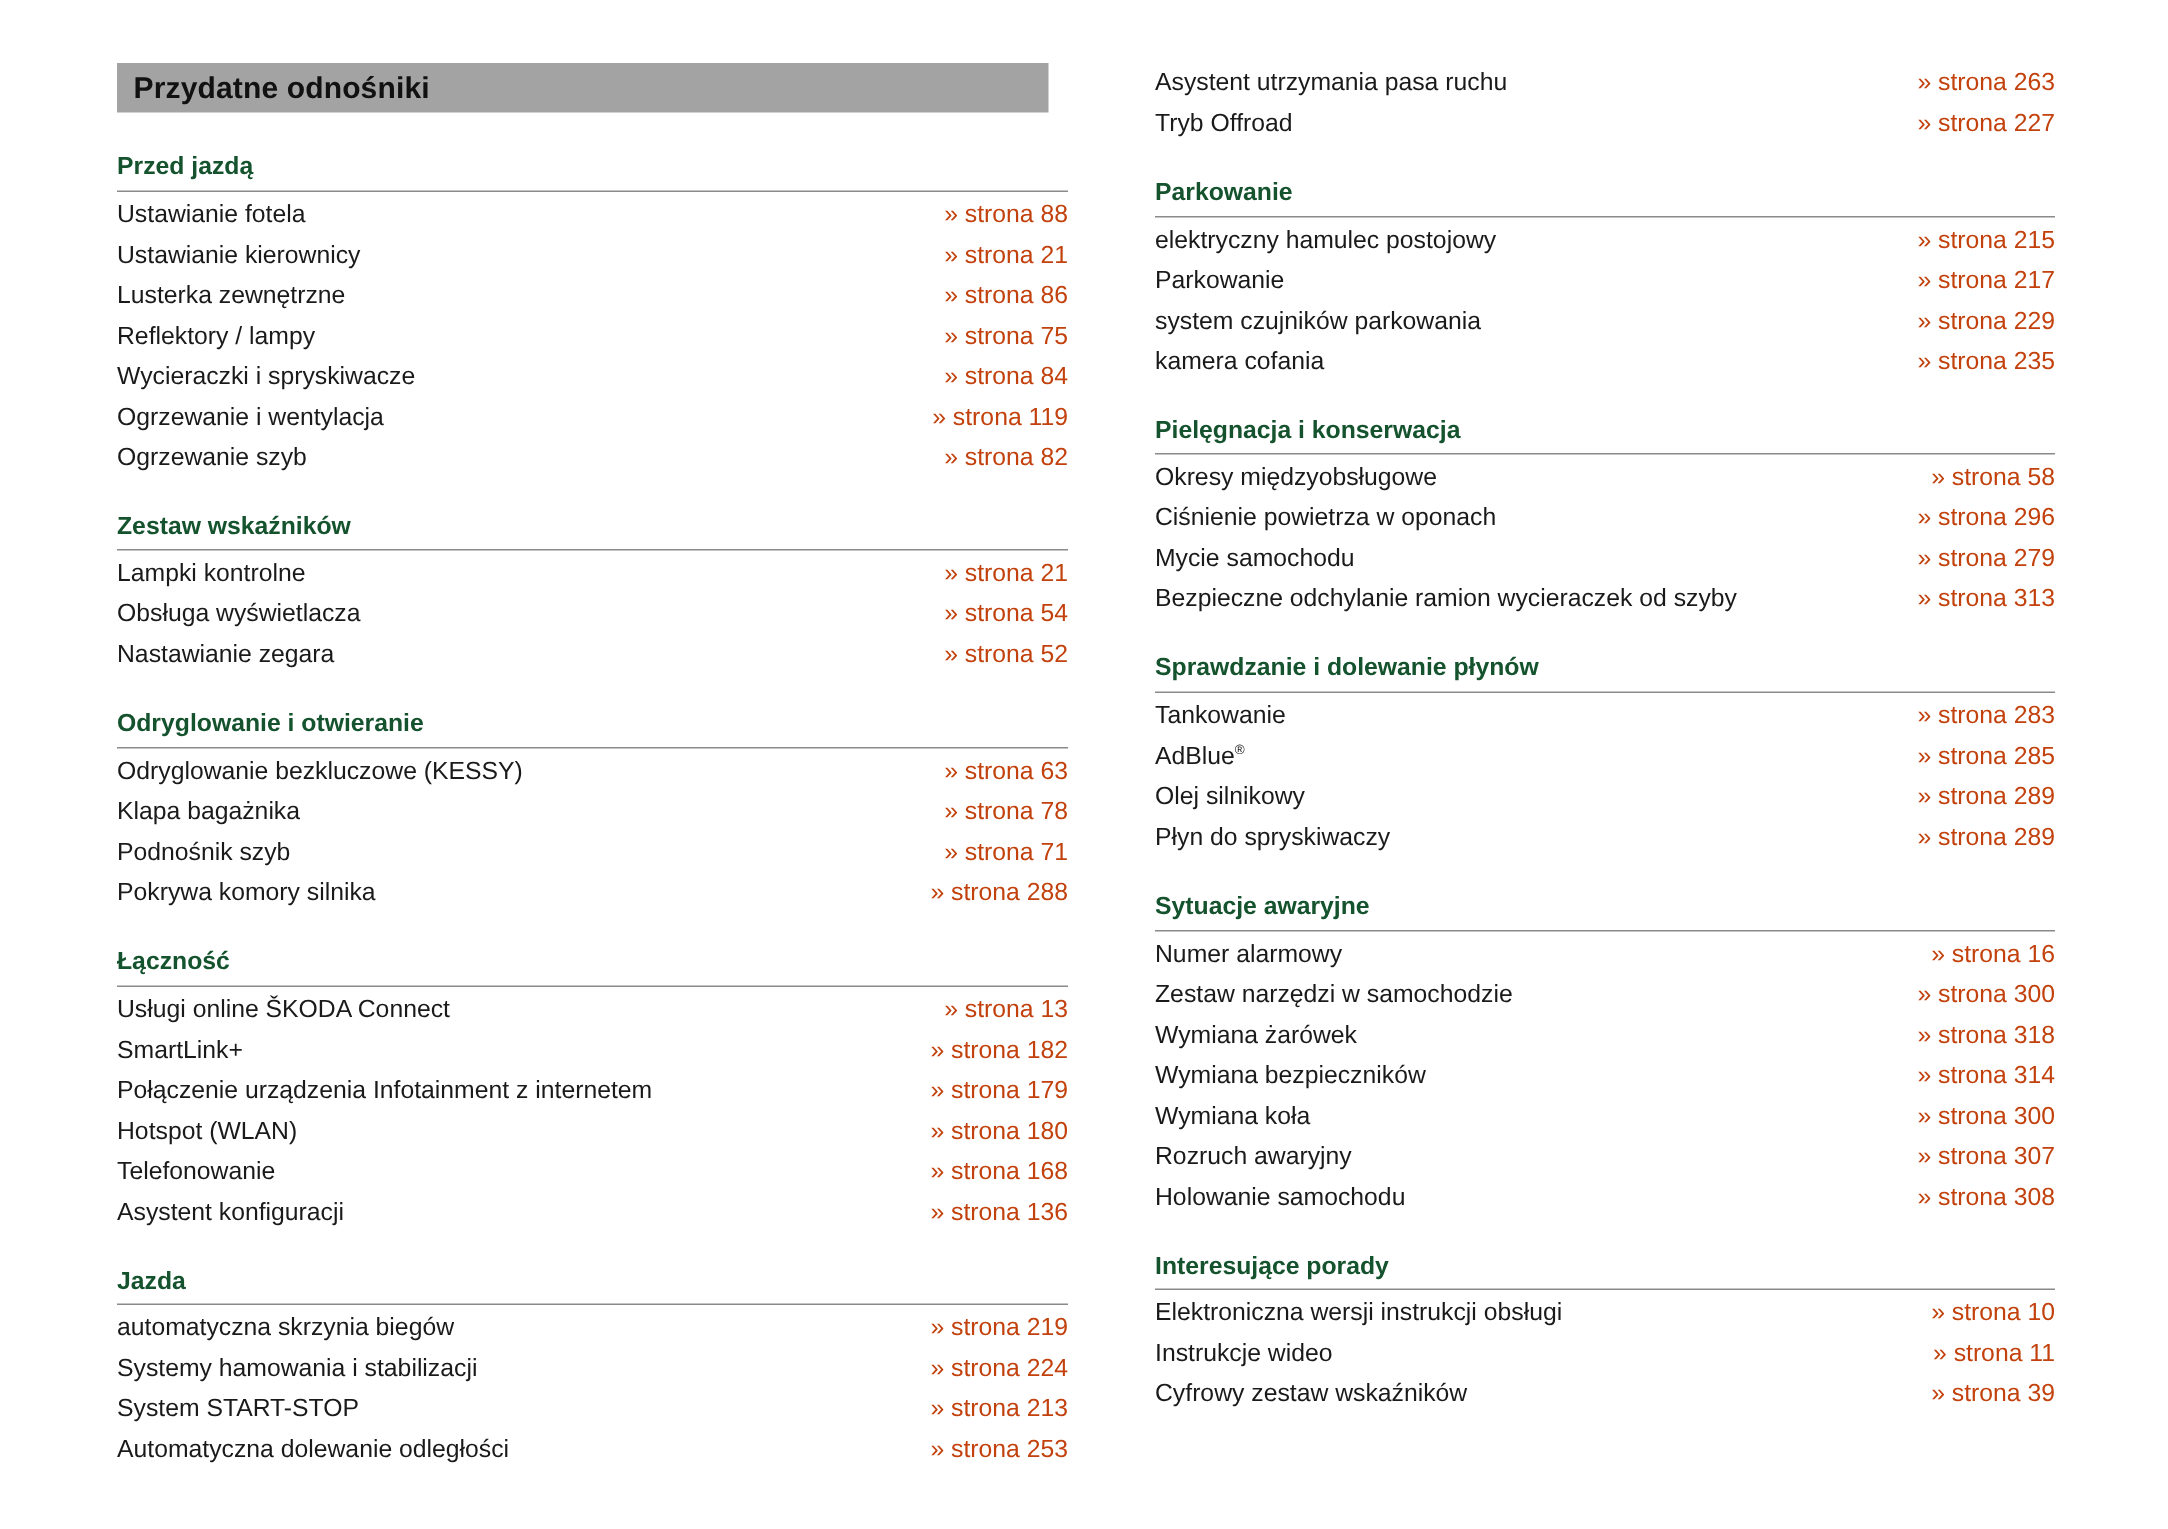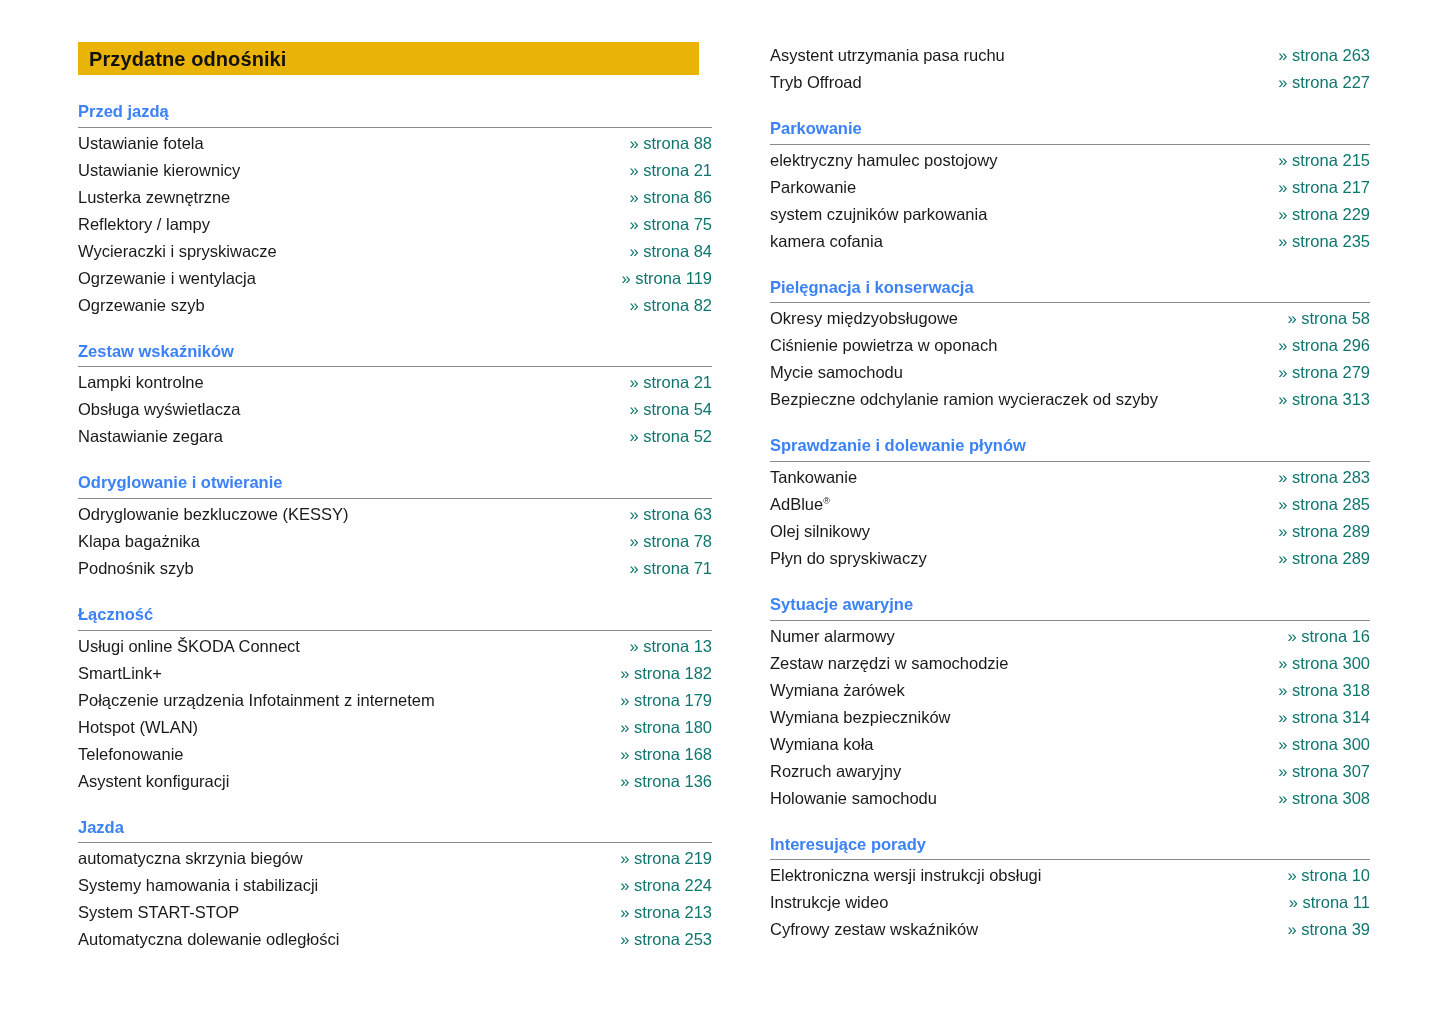--- a/index.html
+++ b/index.html
@@ -45,21 +45,21 @@
   }
   .col-right {
     width: 733px;
     padding-left: 58px;
     padding-right: 75px;
     padding-top: 42px;
   }
 
   
   .banner {
-    background: #eab308;
+    background: #a3a3a3;
     height: 33px;
     width: 621px;
     display: flex;
     align-items: center;
     padding-left: 11px;
     box-sizing: border-box;
     margin-bottom: 26px;
   }
   .banner-title {
     font-size: 20px;
@@ -77,21 +77,21 @@
   
   .section {
     margin-bottom: 0;
   }
   .section + .section {
     margin-top: 22px;
   }
   .section-heading {
     font-size: 16.5px;
     font-weight: bold;
-    color: #3b82f6;
+    color: #14532d;
     padding-bottom: 5px;
     line-height: 1.25;
   }
   .section-rule {
     border-top: 1.4px solid #8a8a8a;
     width: 100%;
     height: 0;
     margin-bottom: 2px;
   }
 
@@ -109,21 +109,21 @@
     color: #1a1a1a;
     font-weight: normal;
   }
   .row-label sup {
     font-size: 9px;
     vertical-align: super;
     line-height: 0;
   }
   .row-link {
     font-size: 16.5px;
-    color: #0f766e;
+    color: #c2410c;
     font-weight: normal;
     padding-left: 20px;
   }
 </style>
 </head>
 <body>
 
 <div id="page">
   <div class="columns">
 
@@ -188,20 +188,24 @@
               <span class="row-link">» strona 63</span>
             </div>
             <div class="row">
               <span class="row-label">Klapa bagażnika</span>
               <span class="row-link">» strona 78</span>
             </div>
             <div class="row">
               <span class="row-label">Podnośnik szyb</span>
               <span class="row-link">» strona 71</span>
             </div>
+            <div class="row">
+              <span class="row-label">Pokrywa komory silnika</span>
+              <span class="row-link">» strona 288</span>
+            </div>
           </div>
           <div class="section">
             <div class="section-heading">Łączność</div>
             <div class="section-rule"></div>
             <div class="row">
               <span class="row-label">Usługi online ŠKODA Connect</span>
               <span class="row-link">» strona 13</span>
             </div>
             <div class="row">
               <span class="row-label">SmartLink+</span>

